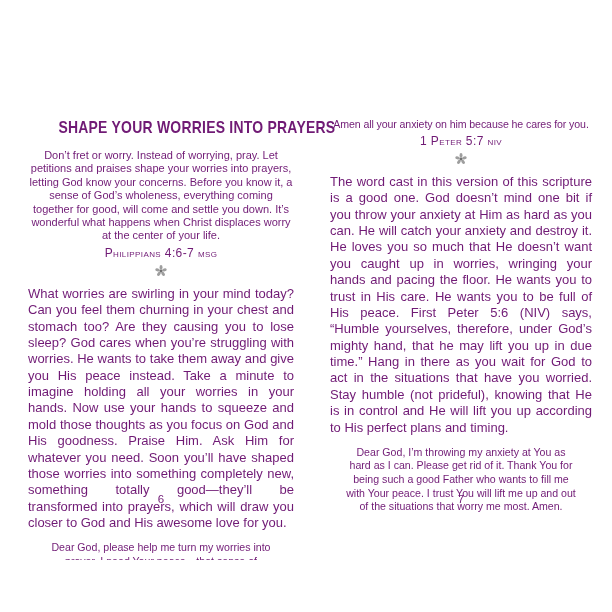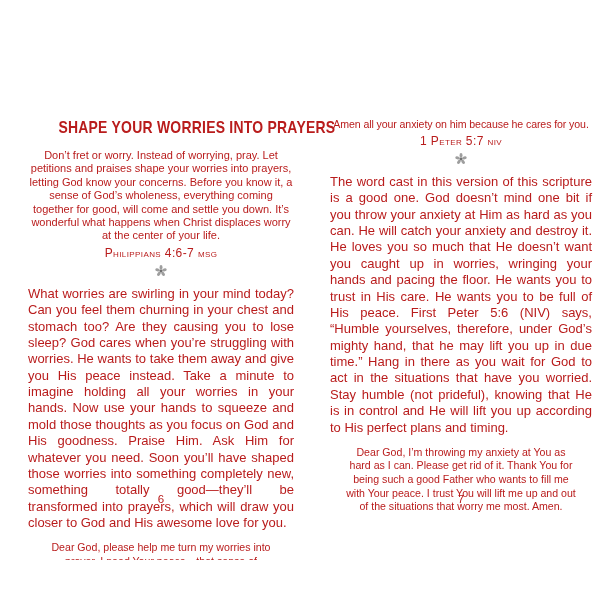--- a/index.html
+++ b/index.html
@@ -2,21 +2,21 @@
 <html><head>
 <meta charset="utf-8">
 <style>
   html, body { margin: 0; padding: 0; }
   .canvas {
     position: relative;
     width: 612px;
     height: 560px;
     background: #ffffff;
     font-family: "Liberation Sans", sans-serif;
-    color: #b91c1c;
+    color: #701a75;
     overflow: hidden;
   }
   .page {
     position: absolute;
     top: 118px;
     text-align: center;
   }
   .page-left  { left: 28px;  width: 266px; }
   .page-right { left: 330px; width: 262px; }
 

